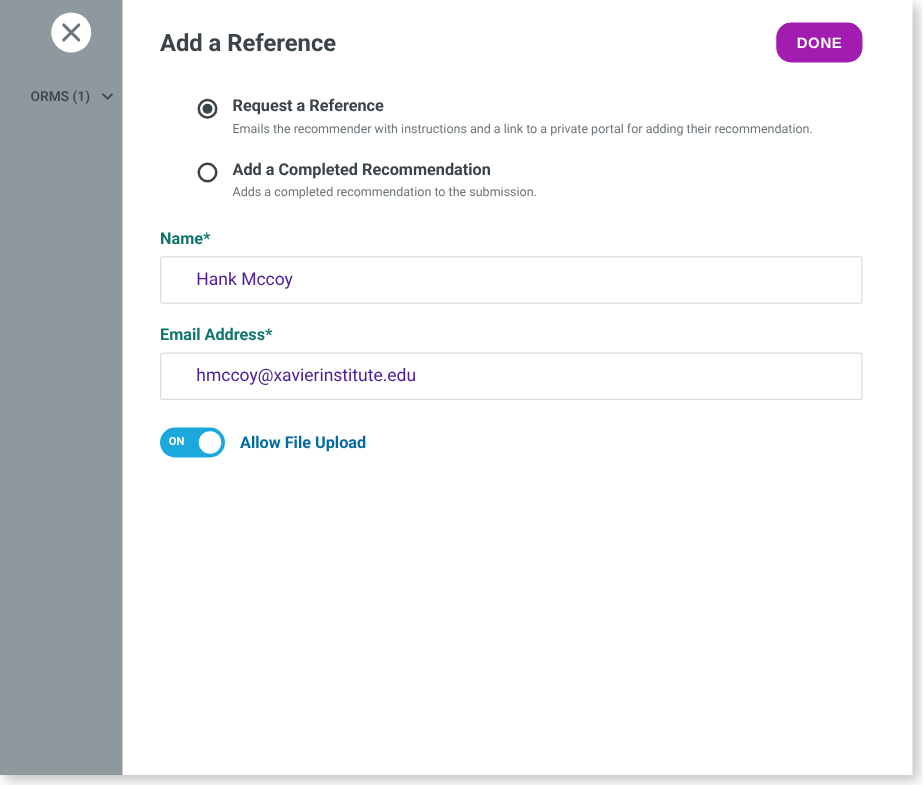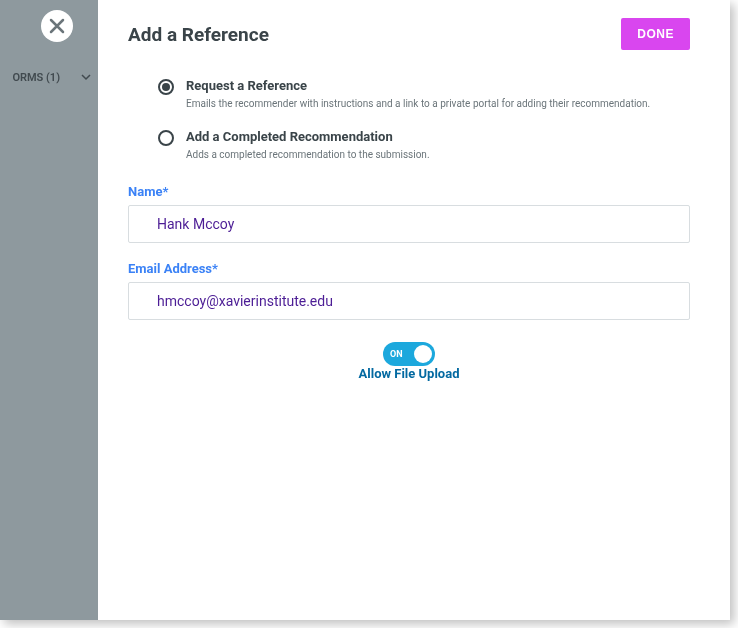--- a/index.html
+++ b/index.html
@@ -50,21 +50,21 @@
       position: absolute;
       top: 71px;
       left: 0;
       width: 100%;
       color: #414a4f;
       font-size: 11px;
       font-weight: 600;
       display: flex;
       justify-content: flex-end;
       padding-right: 6px;
-      gap: 20px;
+      gap: 8px;
     }
     .sidebar-label svg {
       width: 12px;
       height: 12px;
     }
     .main {
       flex: 1;
       padding: 18px 40px 20px 30px;
       position: relative;
     }
@@ -73,28 +73,28 @@
       justify-content: space-between;
       align-items: center;
       margin-bottom: 28px;
     }
     .title {
       font-size: 19px;
       font-weight: 700;
       color: #3a4449;
     }
     .done-btn {
-      background: #d946ef;
+      background: #a21caf;
       color: #fff;
       border: none;
       padding: 9px 16px;
       font-size: 12px;
       font-weight: 600;
       letter-spacing: 0.5px;
-      border-radius: 2px;
+      border-radius: 12px;
       cursor: pointer;
     }
     .radio-group {
       margin-left: 30px;
       margin-bottom: 22px;
     }
     .radio-item {
       display: flex;
       align-items: flex-start;
       gap: 12px;
@@ -132,39 +132,39 @@
       font-size: 10px;
       color: #6b757a;
       line-height: 1.4;
     }
     .field-group {
       margin-bottom: 18px;
     }
     .field-label {
       font-size: 13px;
       font-weight: 700;
-      color: #3b82f6;
+      color: #0f766e;
       margin-bottom: 6px;
       display: block;
     }
     .text-input {
       width: 100%;
       padding: 10px 28px;
       border: 1px solid #d8dde0;
       border-radius: 2px;
       font-size: 14px;
       color: #4c1d95;
       font-family: inherit;
     }
     .toggle-row {
       display: flex;
       align-items: center;
+      gap: 12px;
       margin-bottom: 18px;
       margin-top: 22px;
-      flex-direction: column;
     }
     .toggle {
       width: 52px;
       height: 24px;
       background: #1ca8dd;
       border-radius: 12px;
       position: relative;
       cursor: pointer;
       display: flex;
       align-items: center;

